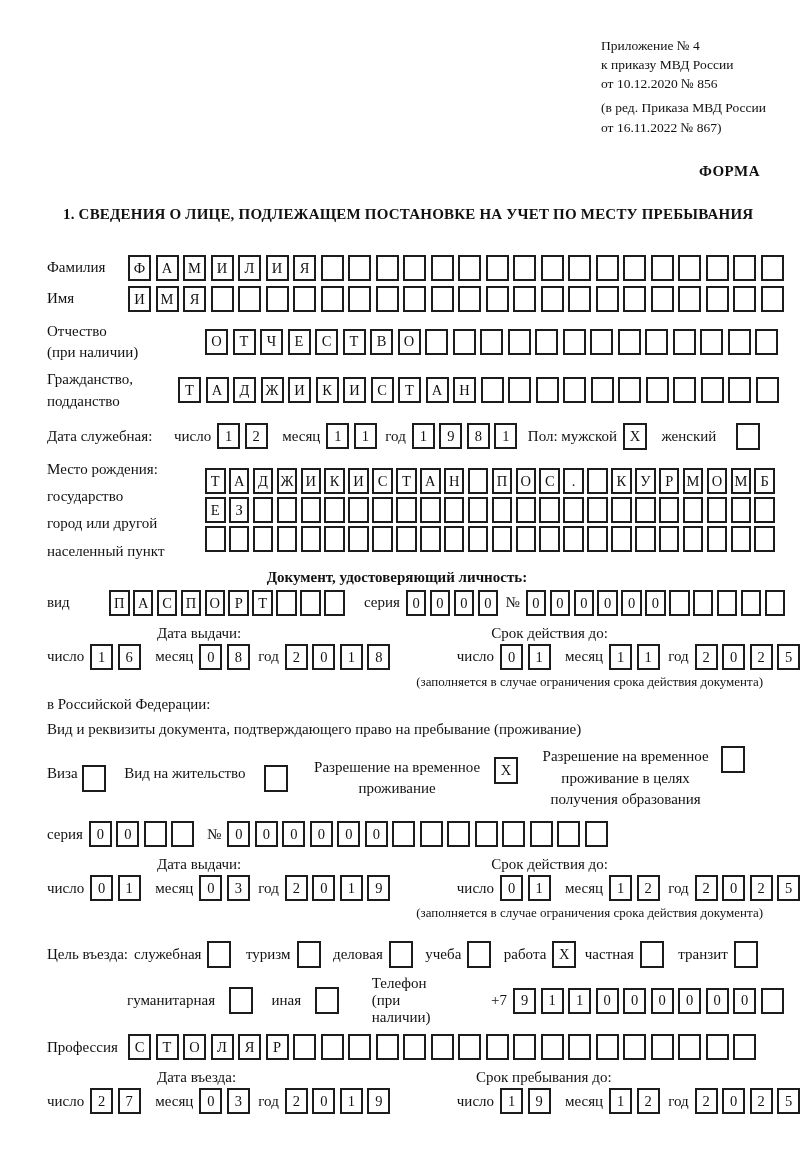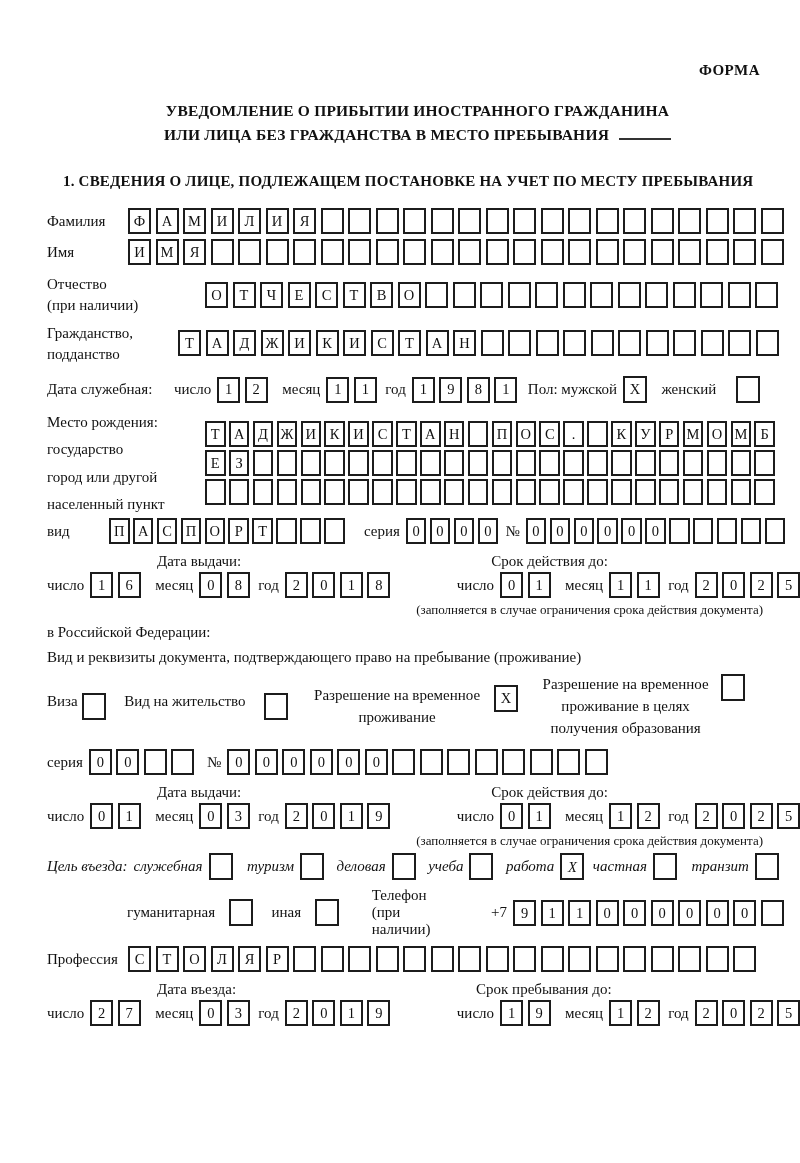--- a/index.html
+++ b/index.html
@@ -48,32 +48,35 @@
   .note{width:741px;text-align:right;padding-right:25px;box-sizing:border-box;font-size:13px;margin-top:4px;}
   .center-bold{text-align:center;font-weight:bold;margin-top:8px;width:700px;}
   .chk-group{display:flex;align-items:flex-start;}
   .chk-label-multi{text-align:center;line-height:1.45;}
 </style>
 </head>
 <body>
 
 <div class="page">
 
+  <div class="hdr">
+    <div class="hdr-ref">
+      <div>Приложение № 4</div>
+      <div>к приказу МВД России</div>
+      <div>от 10.12.2020 № 856</div>
+      <div class="gap">(в ред. Приказа МВД России</div>
+      <div>от 16.11.2022 № 867)</div>
+    </div>
+  </div>
   <div class="forma">ФОРМА</div>
 
-  <div class="title">
-    <div>УВЕДОМЛЕНИЕ О ПРИБЫТИИ ИНОСТРАННОГО ГРАЖДАНИНА</div>
-    <div>
-      <span>ИЛИ ЛИЦА БЕЗ ГРАЖДАНСТВА В МЕСТО ПРЕБЫВАНИЯ</span><span class="blank-underline"></span>
-    </div>
-  </div>
 
   <div class="sect">1. СВЕДЕНИЯ О ЛИЦЕ, ПОДЛЕЖАЩЕМ ПОСТАНОВКЕ НА УЧЕТ ПО МЕСТУ ПРЕБЫВАНИЯ</div>
 
-  <div class="row" style="margin-top:18px;justify-content:space-between;">
+  <div class="row" style="margin-top:32px;justify-content:space-between;">
     <span class="lbl w-name">Фамилия</span>
     <span class="cells">
         <span class="cell">Ф</span>
         <span class="cell">А</span>
         <span class="cell">М</span>
         <span class="cell">И</span>
         <span class="cell">Л</span>
         <span class="cell">И</span>
         <span class="cell">Я</span>
         <span class="cell"></span>
@@ -298,20 +301,21 @@
           <span class="cell narrow"></span>
           <span class="cell narrow"></span>
           <span class="cell narrow"></span>
           <span class="cell narrow"></span>
           <span class="cell narrow"></span>
           <span class="cell narrow"></span>
         </div>
     </span>
   </div>
 
+  <div class="center-bold">Документ, удостоверяющий личность:</div>
 
   <div class="row" style="margin-top:4px;">
     <span class="lbl" style="width:62px;">вид</span>
     <span class="cells">
         <span class="cell narrow">П</span>
         <span class="cell narrow">А</span>
         <span class="cell narrow">С</span>
         <span class="cell narrow">П</span>
         <span class="cell narrow">О</span>
         <span class="cell narrow">Р</span>
@@ -488,21 +492,21 @@
     <span class="cells">
         <span class="cell">2</span>
         <span class="cell">0</span>
         <span class="cell">2</span>
         <span class="cell">5</span>
       </span>
   </div>
 
   <div class="note">(заполняется в случае ограничения срока действия документа)</div>
 
-  <div class="row" style="margin-top:4px;font-style:italic;">
+  <div class="row" style="margin-top:20px;">
     <span class="lbl">Цель въезда:</span>
     <span class="dlbl" style="margin-left:6px;">служебная</span>
     <span class="cells">
         <span class="cell boxcell"></span>
       </span>
     <span class="dlbl" style="margin-left:10px;">туризм</span>
     <span class="cells">
         <span class="cell boxcell"></span>
       </span>
     <span class="dlbl" style="margin-left:8px;">деловая</span>

